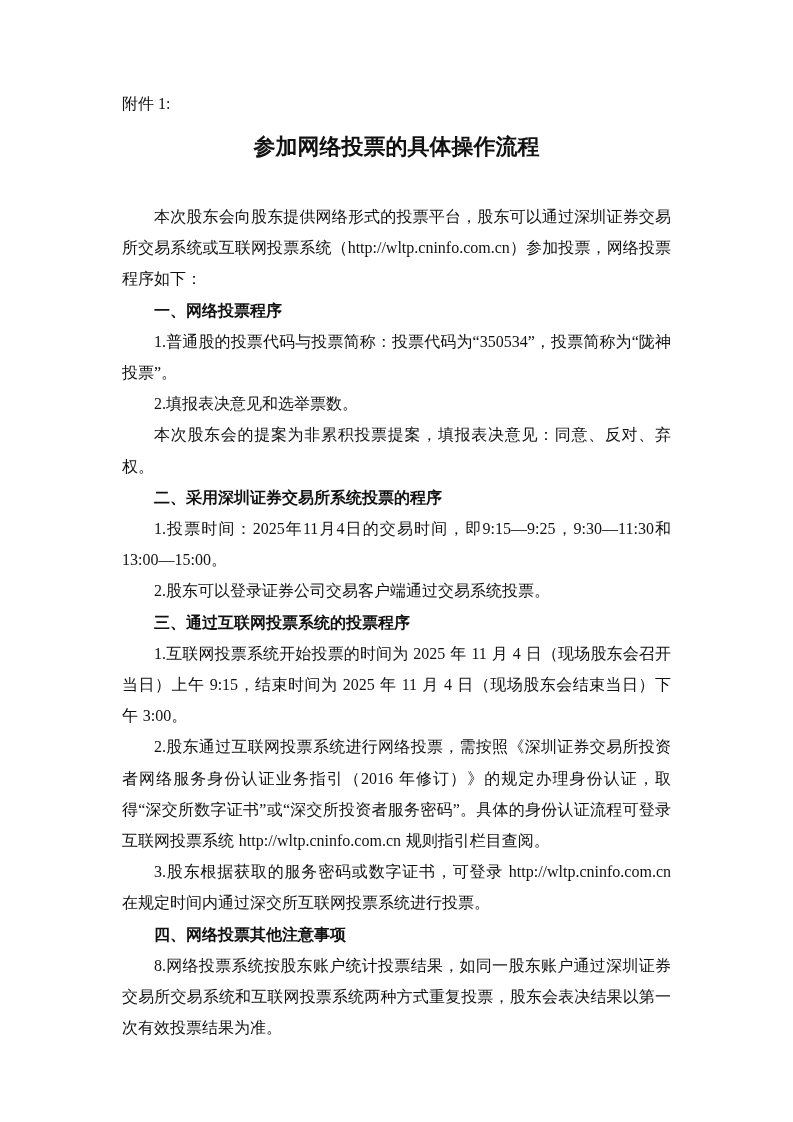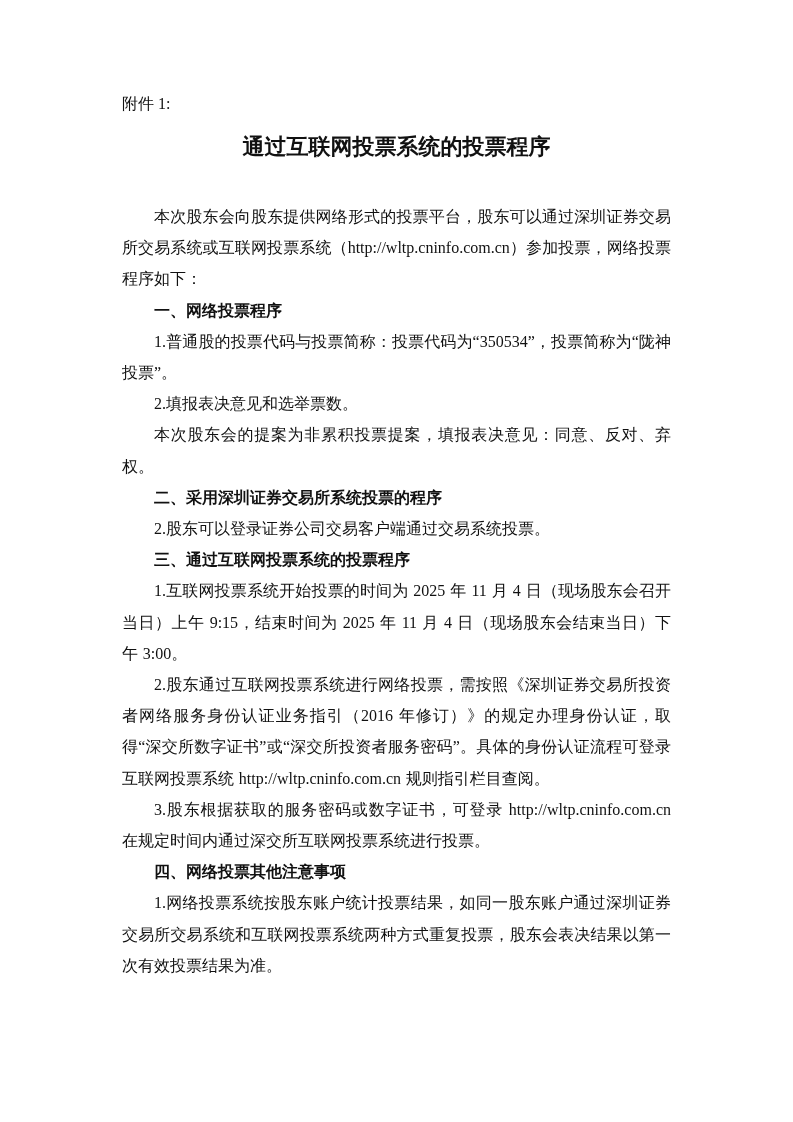--- a/index.html
+++ b/index.html
@@ -52,38 +52,39 @@
     text-align: center;
   }
 </style>
 </head>
 <body>
 
 <div class="page">
 
   <div class="attachment-label">附件 1:</div>
 
-  <h1 class="doc-title">通过互联网投票系统的投票程序</h1>
+  <h1 class="doc-title">参加网络投票的具体操作流程</h1>
 
   <div class="title-gap"></div>
 
   <div class="doc-body">
 
     <p>本次股东会向股东提供网络形式的投票平台，股东可以通过深圳证券交易所交易系统或互联网投票系统（http://wltp.cninfo.com.cn）参加投票，网络投票程序如下：</p>
 
     <p class="section-heading">一、网络投票程序</p>
     <p>1.普通股的投票代码与投票简称：投票代码为“350534”，投票简称为“陇神投票”。</p>
     <p>2.填报表决意见和选举票数。</p>
     <p>本次股东会的提案为非累积投票提案，填报表决意见：同意、反对、弃权。</p>
 
     <p class="section-heading">二、采用深圳证券交易所系统投票的程序</p>
+    <p>1.投票时间：2025年11月4日的交易时间，即9:15—9:25，9:30—11:30和13:00—15:00。</p>
     <p>2.股东可以登录证券公司交易客户端通过交易系统投票。</p>
 
     <p class="section-heading">三、通过互联网投票系统的投票程序</p>
     <p>1.互联网投票系统开始投票的时间为 2025 年 11 月 4 日（现场股东会召开当日）上午 9:15，结束时间为 2025 年 11 月 4 日（现场股东会结束当日）下午 3:00。</p>
     <p>2.股东通过互联网投票系统进行网络投票，需按照《深圳证券交易所投资者网络服务身份认证业务指引（2016 年修订）》的规定办理身份认证，取得“深交所数字证书”或“深交所投资者服务密码”。具体的身份认证流程可登录互联网投票系统 http://wltp.cninfo.com.cn 规则指引栏目查阅。</p>
     <p>3.股东根据获取的服务密码或数字证书，可登录 http://wltp.cninfo.com.cn 在规定时间内通过深交所互联网投票系统进行投票。</p>
 
     <p class="section-heading">四、网络投票其他注意事项</p>
-    <p>1.网络投票系统按股东账户统计投票结果，如同一股东账户通过深圳证券交易所交易系统和互联网投票系统两种方式重复投票，股东会表决结果以第一次有效投票结果为准。</p>
+    <p>8.网络投票系统按股东账户统计投票结果，如同一股东账户通过深圳证券交易所交易系统和互联网投票系统两种方式重复投票，股东会表决结果以第一次有效投票结果为准。</p>
 
   </div>
 </div>
 
 </body></html>

